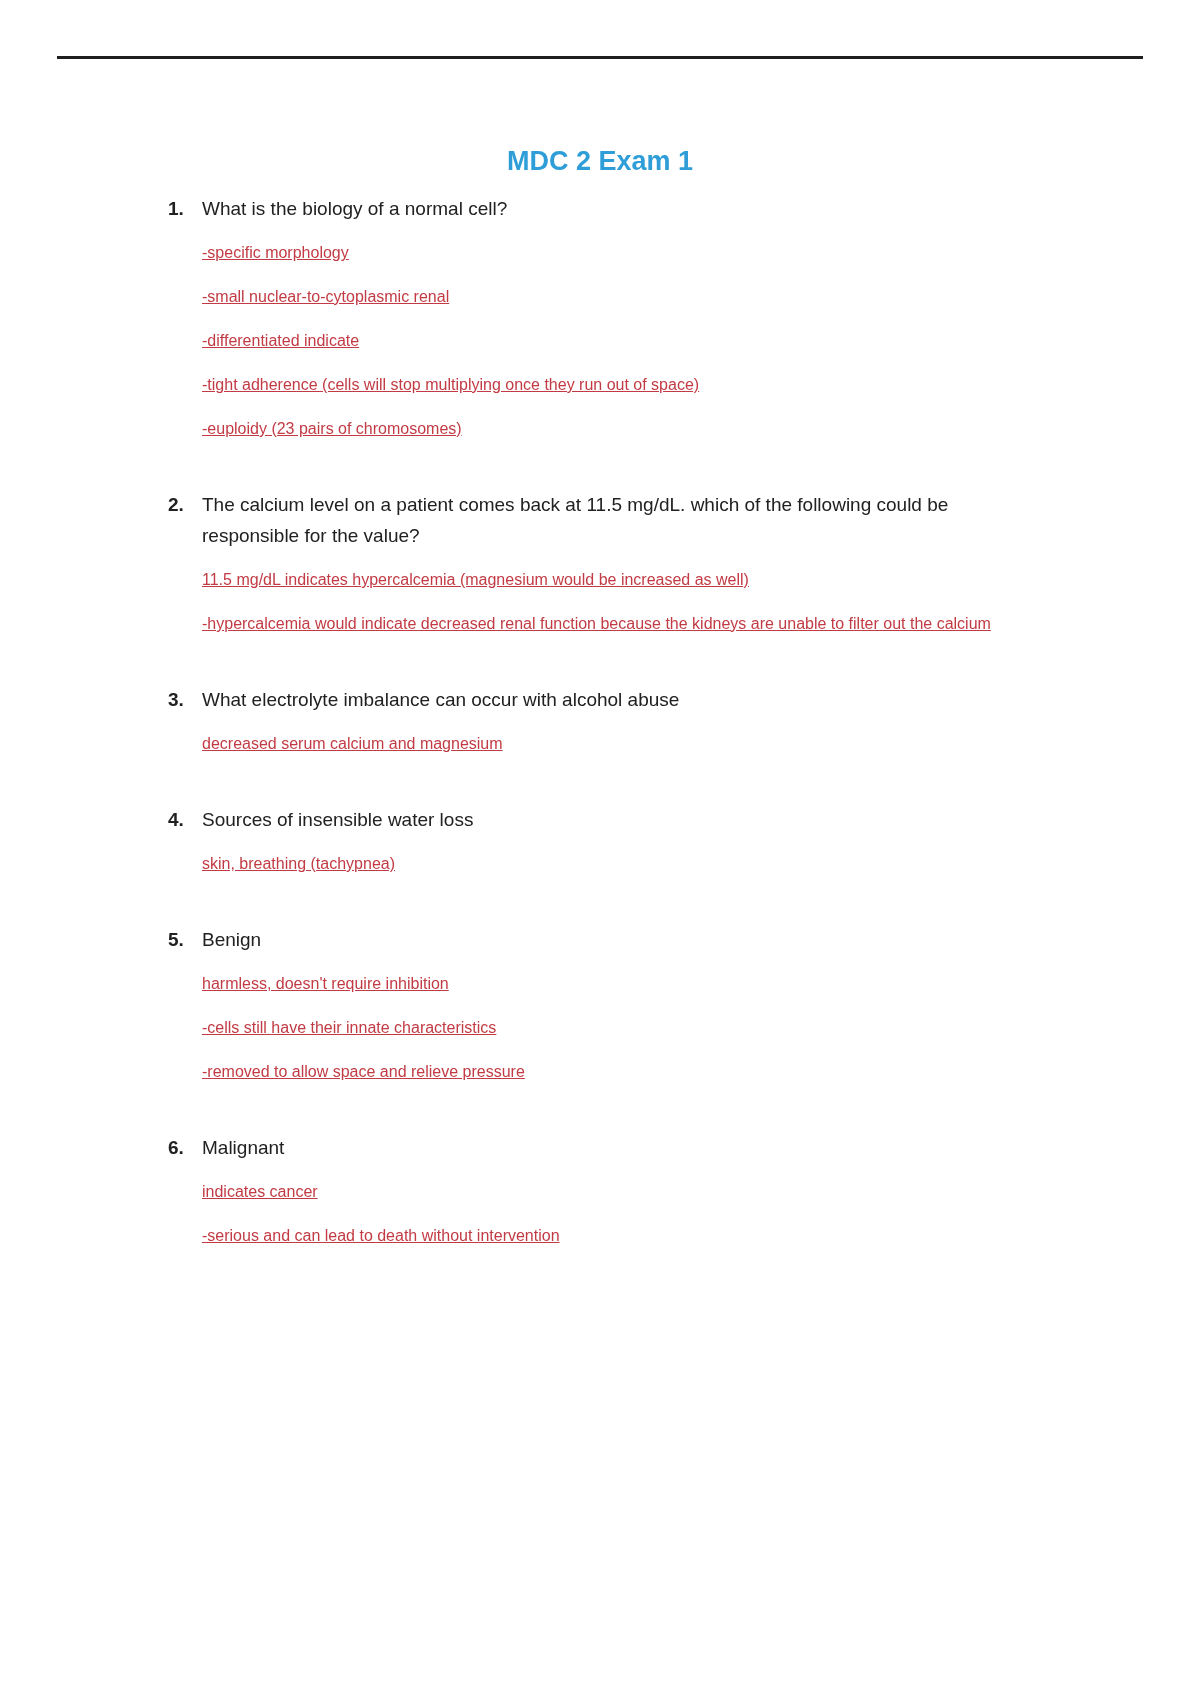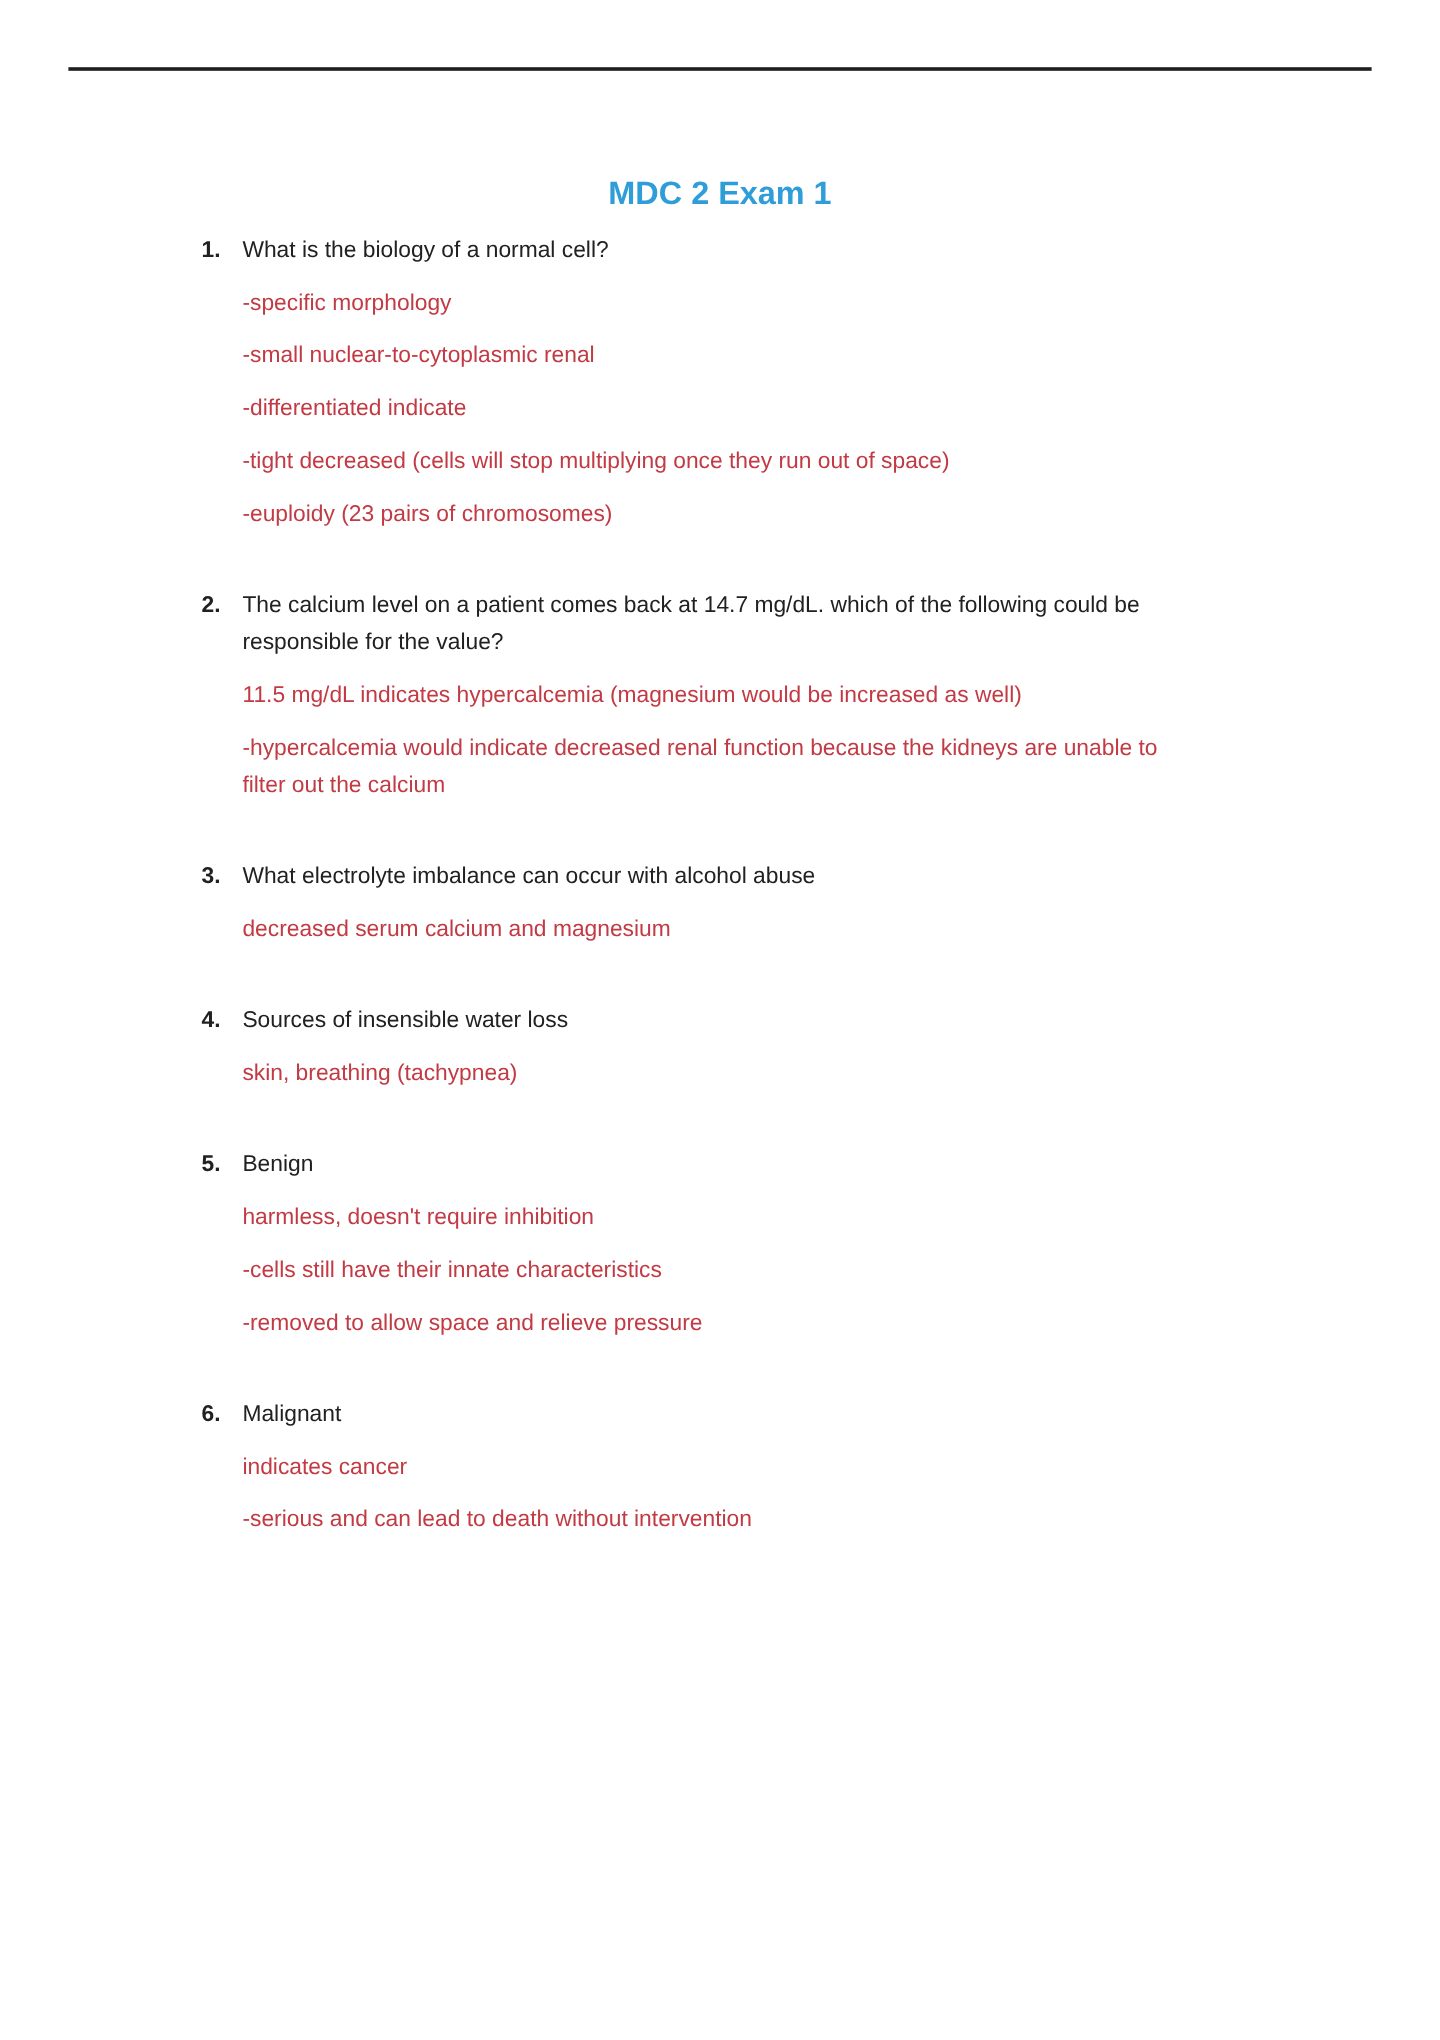--- a/index.html
+++ b/index.html
@@ -59,22 +59,23 @@
     width: 34px;
     font-weight: 700;
   }
   .qtext {
     width: 790px;
   }
   .answer {
     margin: 0 0 13px 34px;
     width: 790px;
     color: var(--answer-color, #c23b44);
-    font-size: 19px;
+    font-size: 16px;
     line-height: 31px;
+    text-decoration: underline;
   }
 </style>
 </head>
 <body>
 
 <div class="page">
   <div class="rule rule-top"></div>
 
   <div class="content">
     <h1 class="title">MDC 2 Exam 1</h1>
@@ -84,29 +85,29 @@
       <span class="qnum">1.</span>
       <span class="qtext">What is the biology of a normal cell?</span>
     </div>
 
   <p class="answer">-specific morphology</p>
 
   <p class="answer">-small nuclear-to-cytoplasmic renal</p>
 
   <p class="answer">-differentiated indicate</p>
 
-  <p class="answer">-tight decreased (cells will stop multiplying once they run out of space)</p>
+  <p class="answer">-tight adherence (cells will stop multiplying once they run out of space)</p>
 
   <p class="answer">-euploidy (23 pairs of chromosomes)</p>
 </li>
 
   <li class="qblock">
     <div class="qrow">
       <span class="qnum">2.</span>
-      <span class="qtext">The calcium level on a patient comes back at 14.7 mg/dL. which of the following could be responsible for the value?</span>
+      <span class="qtext">The calcium level on a patient comes back at 11.5 mg/dL. which of the following could be responsible for the value?</span>
     </div>
 
   <p class="answer">11.5 mg/dL indicates hypercalcemia (magnesium would be increased as well)</p>
 
   <p class="answer">-hypercalcemia would indicate decreased renal function because the kidneys are unable to filter out the calcium</p>
 </li>
 
   <li class="qblock">
     <div class="qrow">
       <span class="qnum">3.</span>

